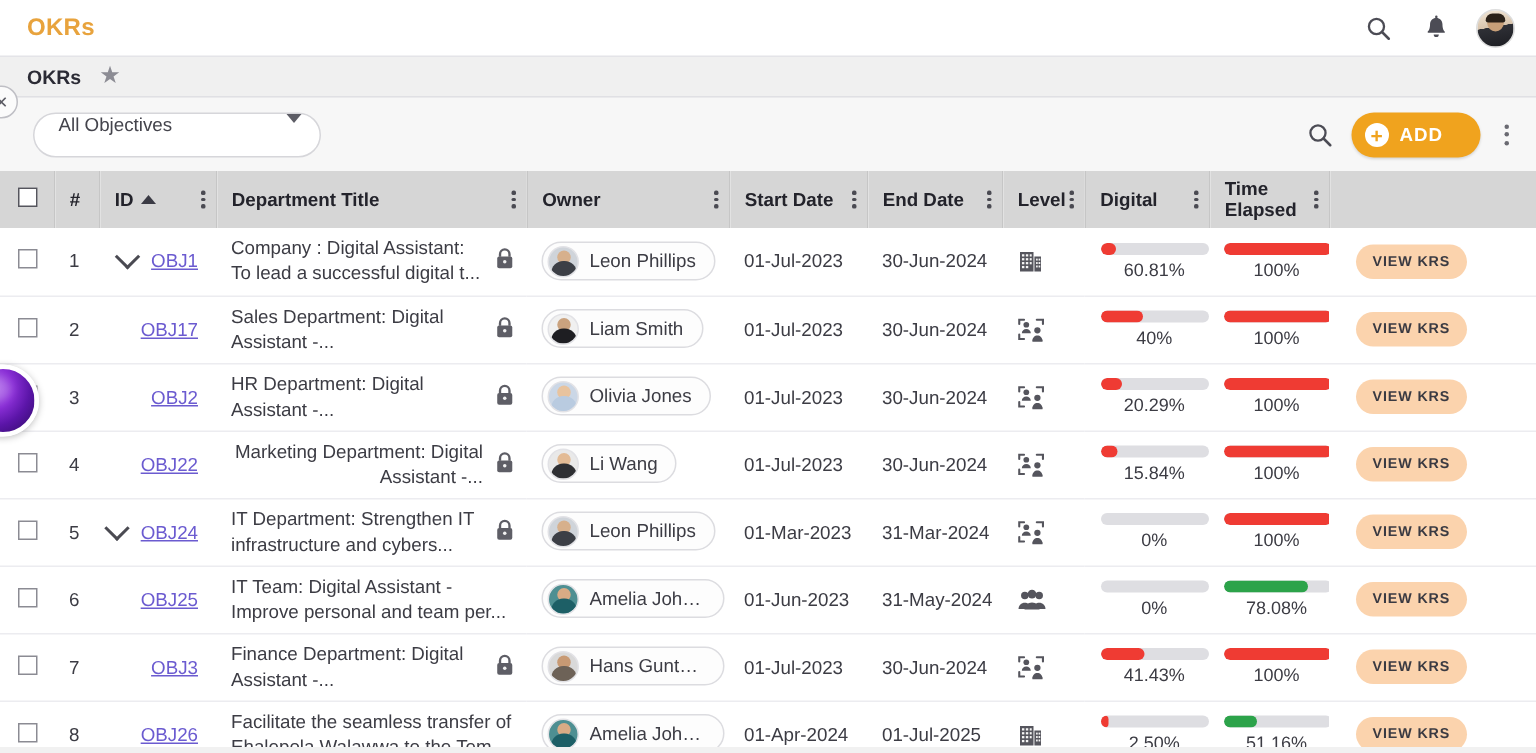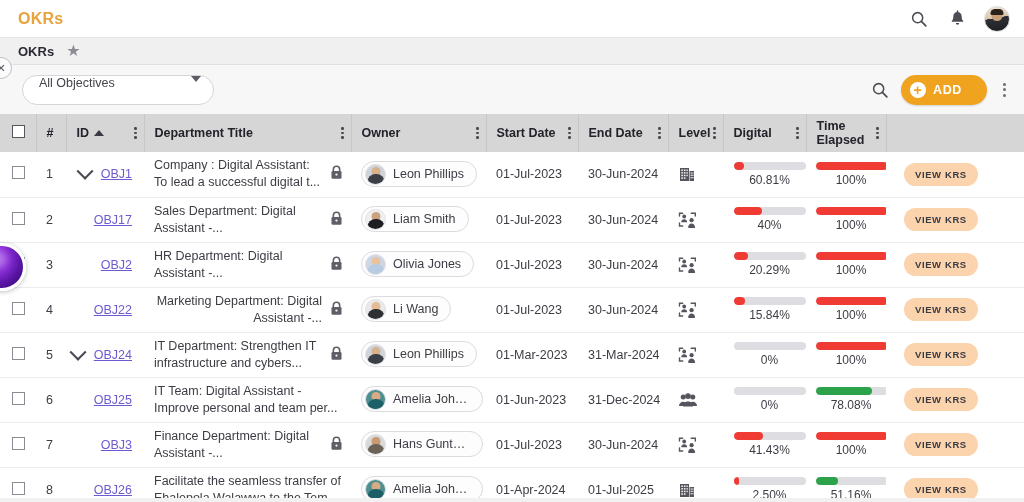--- a/index.html
+++ b/index.html
@@ -663,21 +663,21 @@
             <td style="padding:0 0 0 10px;">
               <div class="title-cell">
                 <span class="title-text">IT Team: Digital Assistant - Improve personal and team per...</span>
               </div>
             </td>
             <td><span class="owner-chip">
                 <span class="av av-e"></span>
                 <span class="owner-name">Amelia John...</span>
               </span></td>
             <td class="date-cell"><span>01-Jun-2023</span></td>
-            <td class="date-cell"><span>31-Dec-2024</span></td>
+            <td class="date-cell"><span>31-May-2024</span></td>
             <td><span><svg class="level-icon" width="20" height="18" viewBox="0 0 20 18">
                   <circle cx="5.2" cy="6" r="2.5" fill="#55555d"></circle>
                   <circle cx="14.8" cy="6" r="2.5" fill="#55555d"></circle>
                   <circle cx="10" cy="5.1" r="2.9" fill="#55555d"></circle>
                   <path d="M1 15c0-2.5 1.9-4.2 4.2-4.2S9.4 12.5 9.4 15z" fill="#55555d"></path>
                   <path d="M10.6 15c0-2.5 1.9-4.2 4.2-4.2S19 12.5 19 15z" fill="#55555d"></path>
                   <path d="M5 15.4c0-2.8 2.2-4.8 5-4.8s5 2 5 4.8z" fill="#55555d"></path>
                 </svg></span></td>
             <td class="meter-cell">
               <div class="meter">

